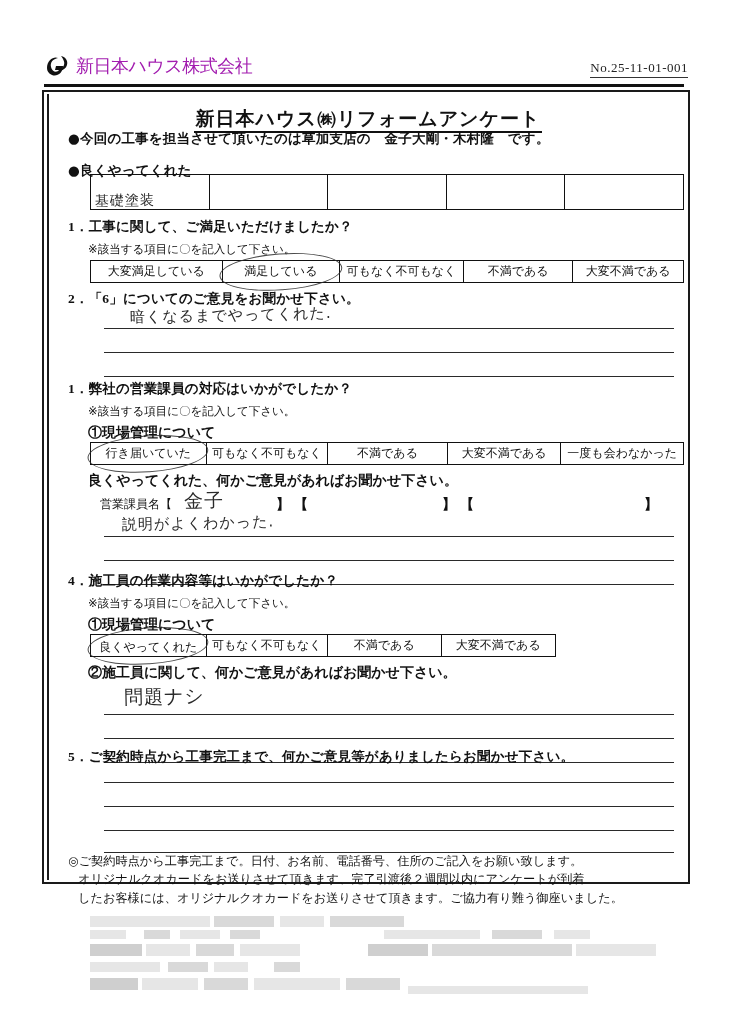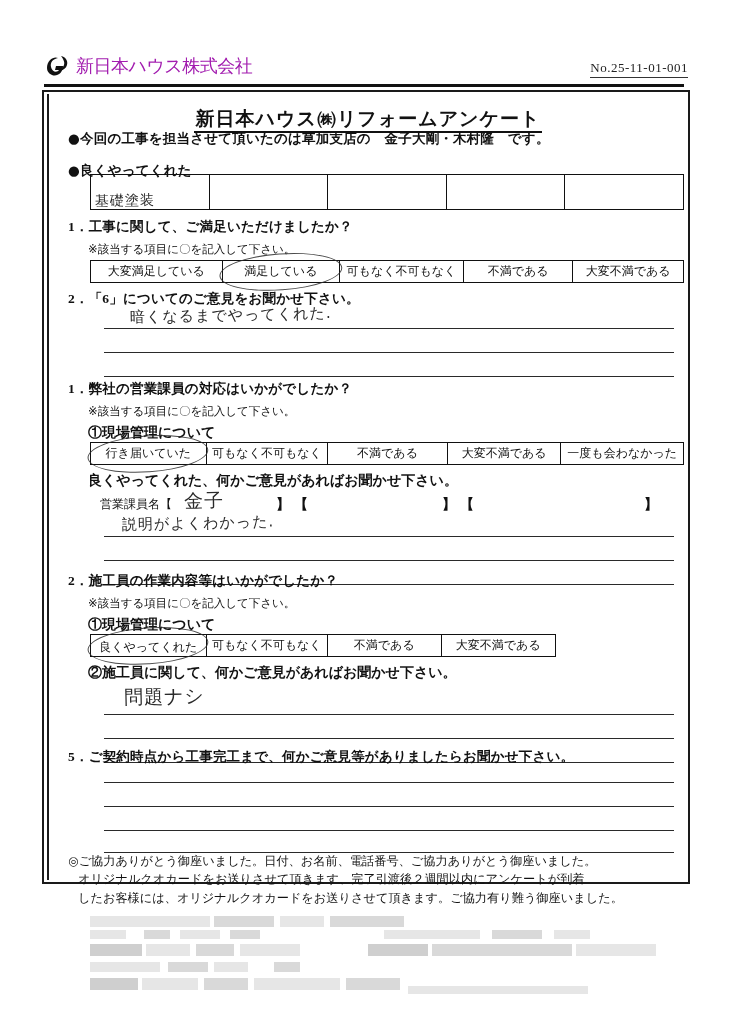--- a/index.html
+++ b/index.html
@@ -270,21 +270,21 @@
       <div class="brk" style="left:416px;top:404px;">【</div>
       <div class="brk" style="left:600px;top:404px;">】</div>
 
       <div class="hw-line" style="left:78px;top:422px;">
         <span class="hw">説明がよくわかった.</span>
       </div>
       <div class="rule" style="left:60px;top:444px;width:570px;"></div>
       <div class="rule" style="left:60px;top:468px;width:570px;"></div>
       <div class="rule" style="left:60px;top:492px;width:570px;"></div>
 
-      <div class="qhead" style="left:24px;top:480px;">2．施工員の作業内容等はいかがでしたか？</div>
+      <div class="qhead" style="left:24px;top:480px;">4．施工員の作業内容等はいかがでしたか？</div>
       <div class="note" style="left:44px;top:504px;">※該当する項目に〇を記入して下さい。</div>
       <div class="sub" style="left:44px;top:524px;">①現場管理について</div>
 
       <div class="opt-table" style="left:46px;top:542px;width:466px;">
         <div class="opt-cell" style="width:116px;align-items:flex-end;">
           <span>良くやってくれた</span>
           <span class="circle-mark"></span>
         </div>
         <div class="opt-cell" style="width:122px;">
           <span>可もなく不可もなく</span>
@@ -307,21 +307,21 @@
       <div class="rule" style="left:60px;top:670px;width:570px;"></div>
 
       <div class="qhead" style="left:24px;top:656px;">5．ご契約時点から工事完工まで、何かご意見等がありましたらお聞かせ下さい。</div>
 
       <div class="rule" style="left:60px;top:690px;width:570px;"></div>
       <div class="rule" style="left:60px;top:714px;width:570px;"></div>
       <div class="rule" style="left:60px;top:738px;width:570px;"></div>
       <div class="rule" style="left:60px;top:760px;width:570px;"></div>
 
       <div class="footer">
-        <div>◎ご協力ありがとう御座いました。日付、お名前、電話番号、ご協力ありがとう御座いました。</div>
+        <div>◎ご契約時点から工事完工まで。日付、お名前、電話番号、住所のご記入をお願い致します。</div>
         <div class="indent">オリジナルクオカードをお送りさせて頂きます、完了引渡後２週間以内にアンケートが到着</div>
         <div class="indent">したお客様には、オリジナルクオカードをお送りさせて頂きます。ご協力有り難う御座いました。</div>
       </div>
 
       <div class="redact">
         <div class="rbar l" style="left:6px;top:2px;width:120px;height:11px;"></div>
         <div class="rbar" style="left:130px;top:2px;width:60px;height:11px;"></div>
         <div class="rbar l" style="left:196px;top:2px;width:44px;height:11px;"></div>
         <div class="rbar" style="left:246px;top:2px;width:74px;height:11px;"></div>
 

